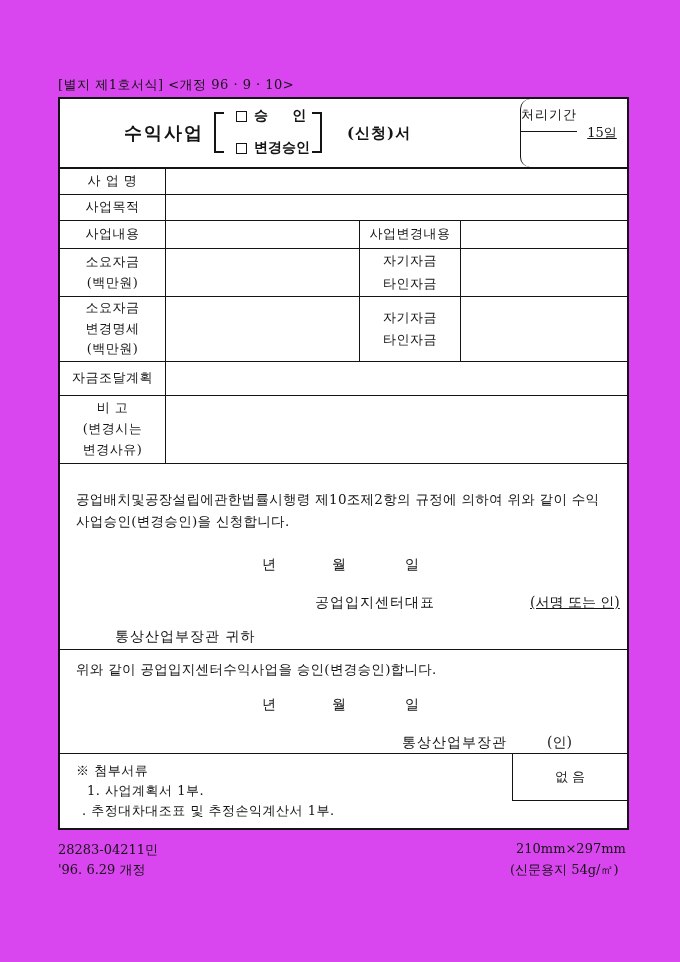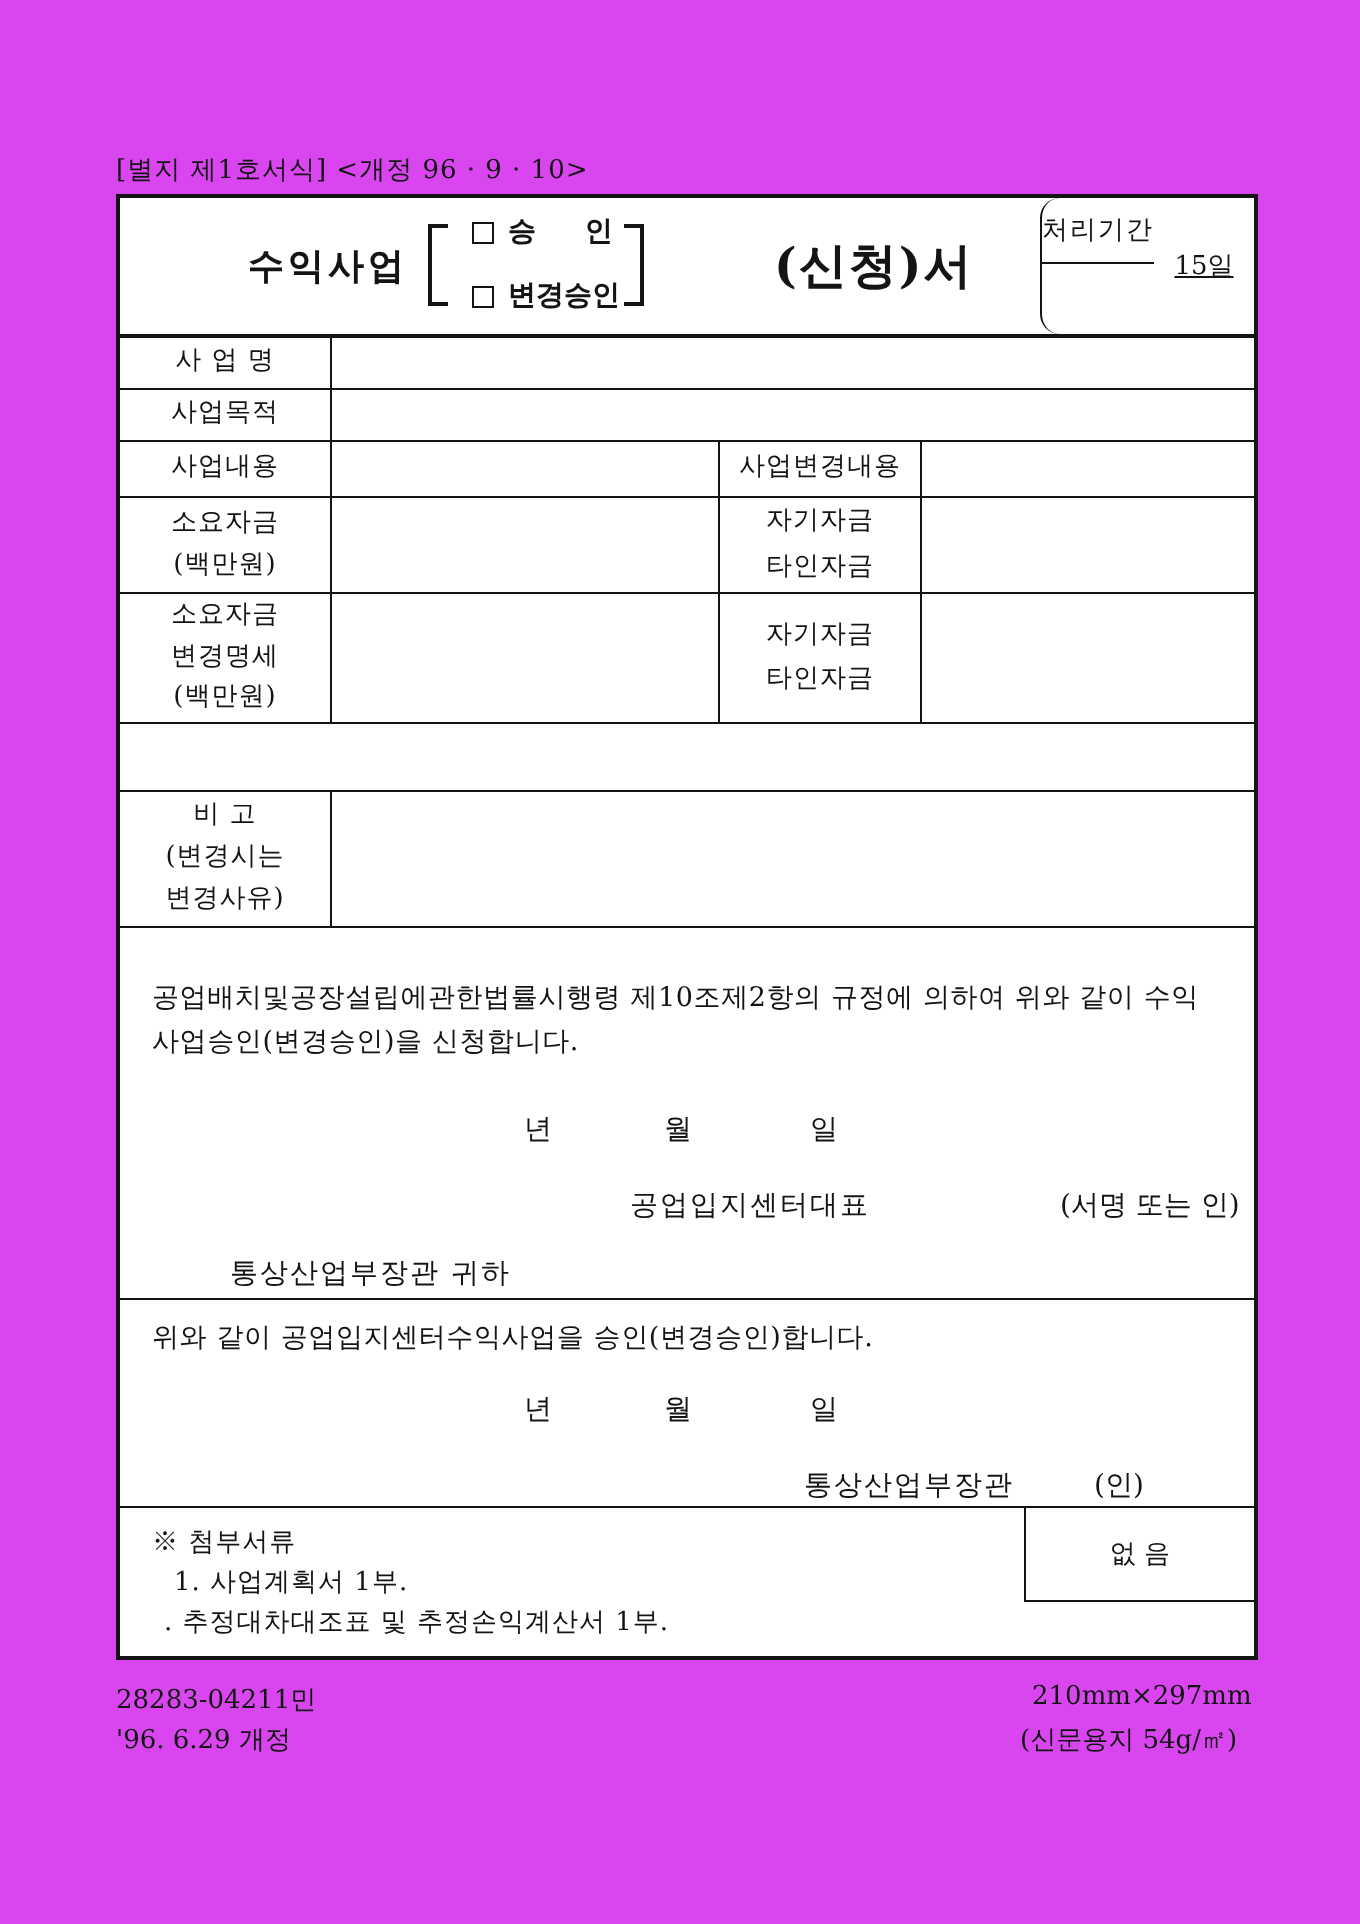--- a/index.html
+++ b/index.html
@@ -29,21 +29,21 @@
   .sub {
     width:101px; border-right:1.5px solid #141414; font-size:13px; text-align:center;
     white-space:pre-line; line-height:1.7; letter-spacing:0.5px;
   }
   .val { flex:1; }
   
   .title-left { flex:1; position:relative; }
   .t-name { position:absolute; left:64px; top:50%; transform:translateY(-50%);
             font-size:18px; font-weight:700; letter-spacing:2px; }
   .t-suffix { position:absolute; left:287px; top:50%; transform:translateY(-50%);
-              font-size:24px; font-weight:700; letter-spacing:1px;margin-left:40px; }
+              font-size:15px; font-weight:700; letter-spacing:1px; }
   .bracket { position:absolute; top:13px; width:10px; height:41px; }
   .bracket-l { left:154px; border:2px solid #141414; border-right:none; }
   .bracket-r { left:252px; border:2px solid #141414; border-left:none; }
   .opt { position:absolute; left:176px; display:flex; align-items:center; gap:7px;justify-content:space-between; }
   .opt1 { top:8px; } .opt2 { top:40px; }
   .checkbox { width:11px; height:11px; border:1.6px solid #141414; background:#fff; flex-shrink:0; }
   .opt-label { font-size:14px; font-weight:700; white-space:pre; }
   .period-col { width:107px; border-left:1.5px solid #141414; display:flex; flex-direction:row;border-radius:10px; }
   .period-head { height:33px; border-bottom:1.5px solid #141414; display:flex;
                  align-items:center; justify-content:center; font-size:13px; letter-spacing:1px; }
@@ -134,37 +134,38 @@
       <div class="cell lbl">소요자금
 변경명세
 (백만원)</div>
       <div class="cell val2"></div>
       <div class="cell sub">자기자금
 타인자금</div>
       <div class="cell val"></div>
     </div>
 
     <div class="row h34">
+      <div class="cell lbl">자금조달계획</div>
       <div class="cell val"></div>
     </div>
 
     <div class="row h68">
       <div class="cell lbl">비  고
 (변경시는
 변경사유)</div>
       <div class="cell val"></div>
     </div>
 
     <div class="sec sec-apply">
       <div class="statement" style="top:24px;">공업배치및공장설립에관한법률시행령 제10조제2항의 규정에 의하여 위와 같이 수익사업승인(변경승인)을 신청합니다.</div>
       <span class="d-y" style="top:92px;">년</span>
       <span class="d-m" style="top:92px;">월</span>
       <span class="d-d" style="top:92px;">일</span>
       <span class="sign-name" style="left:255px; top:130px;">공업입지센터대표</span>
-      <span class="sign-note" style="left:470px; top:130px;">(서명 또는 인)</span>
+      <span class="sign-note" style="left:470px; top:130px;text-decoration:underline;">(서명 또는 인)</span>
       <span class="recipient" style="top:164px;">통상산업부장관 귀하</span>
     </div>
 
     <div class="sec sec-approve">
       <div class="statement" style="top:8px;">위와 같이 공업입지센터수익사업을 승인(변경승인)합니다.</div>
       <span class="d-y" style="top:46px;">년</span>
       <span class="d-m" style="top:46px;">월</span>
       <span class="d-d" style="top:46px;">일</span>
       <span class="sign-name" style="left:342px; top:84px;">통상산업부장관</span>
       <span class="sign-note" style="left:487px; top:84px;">(인)</span>

